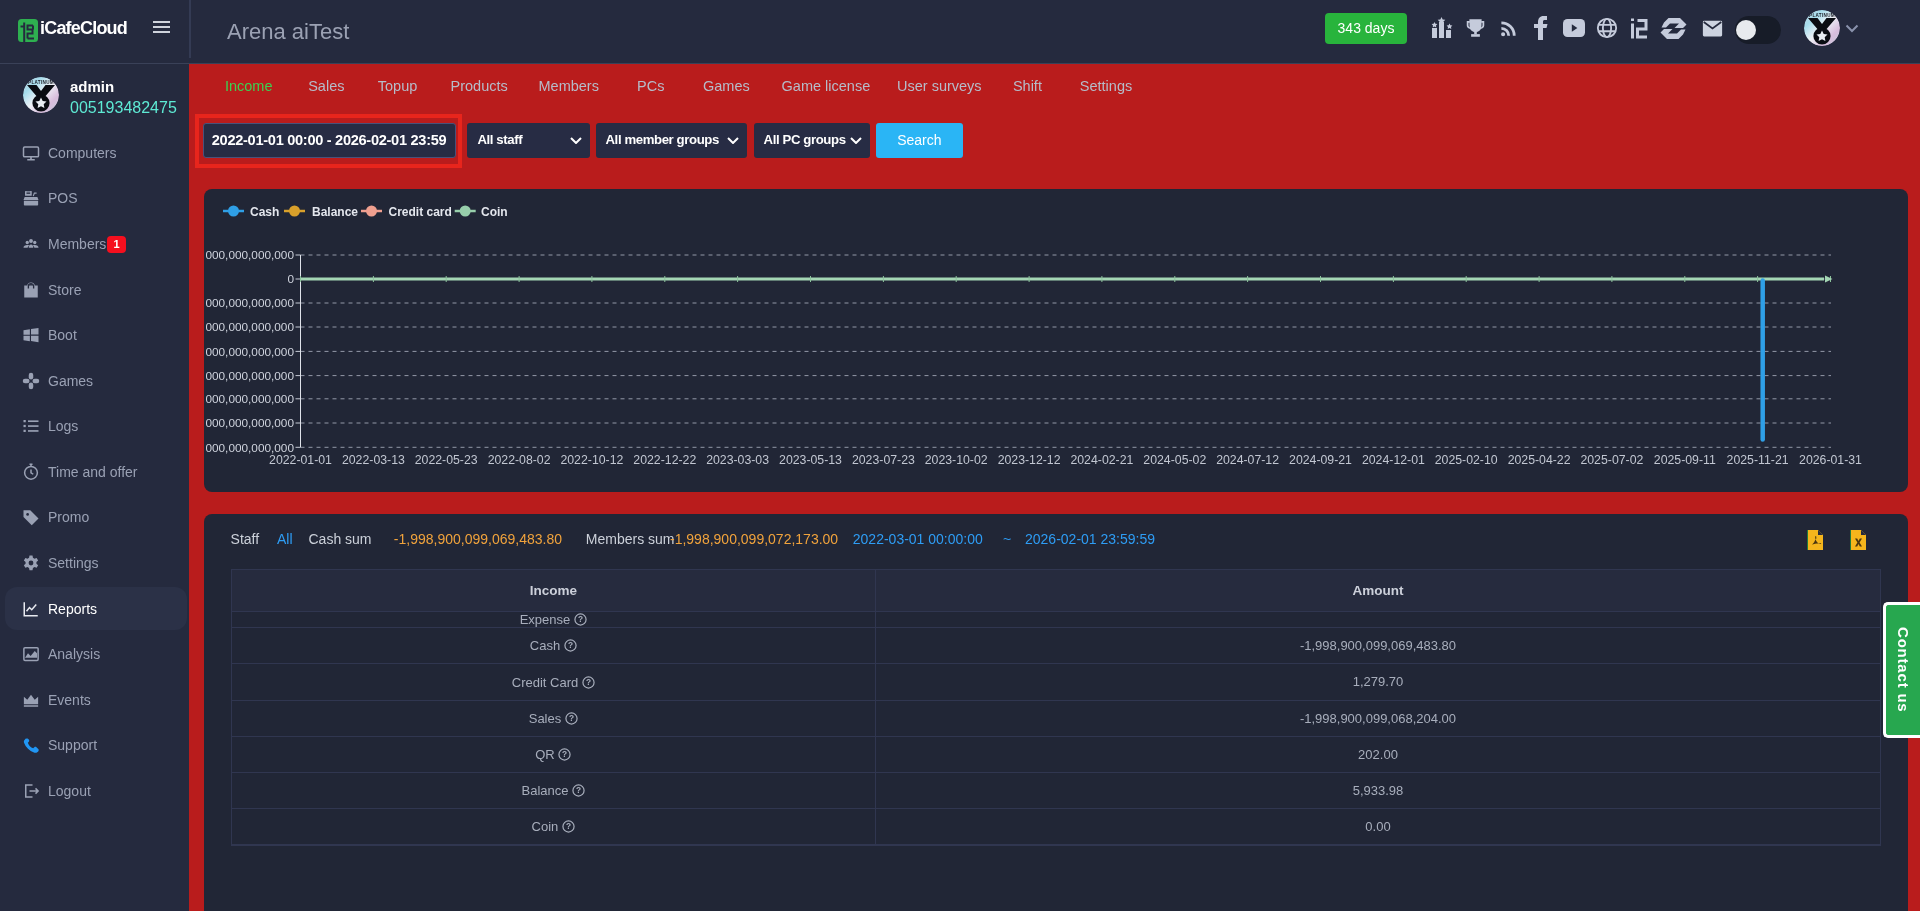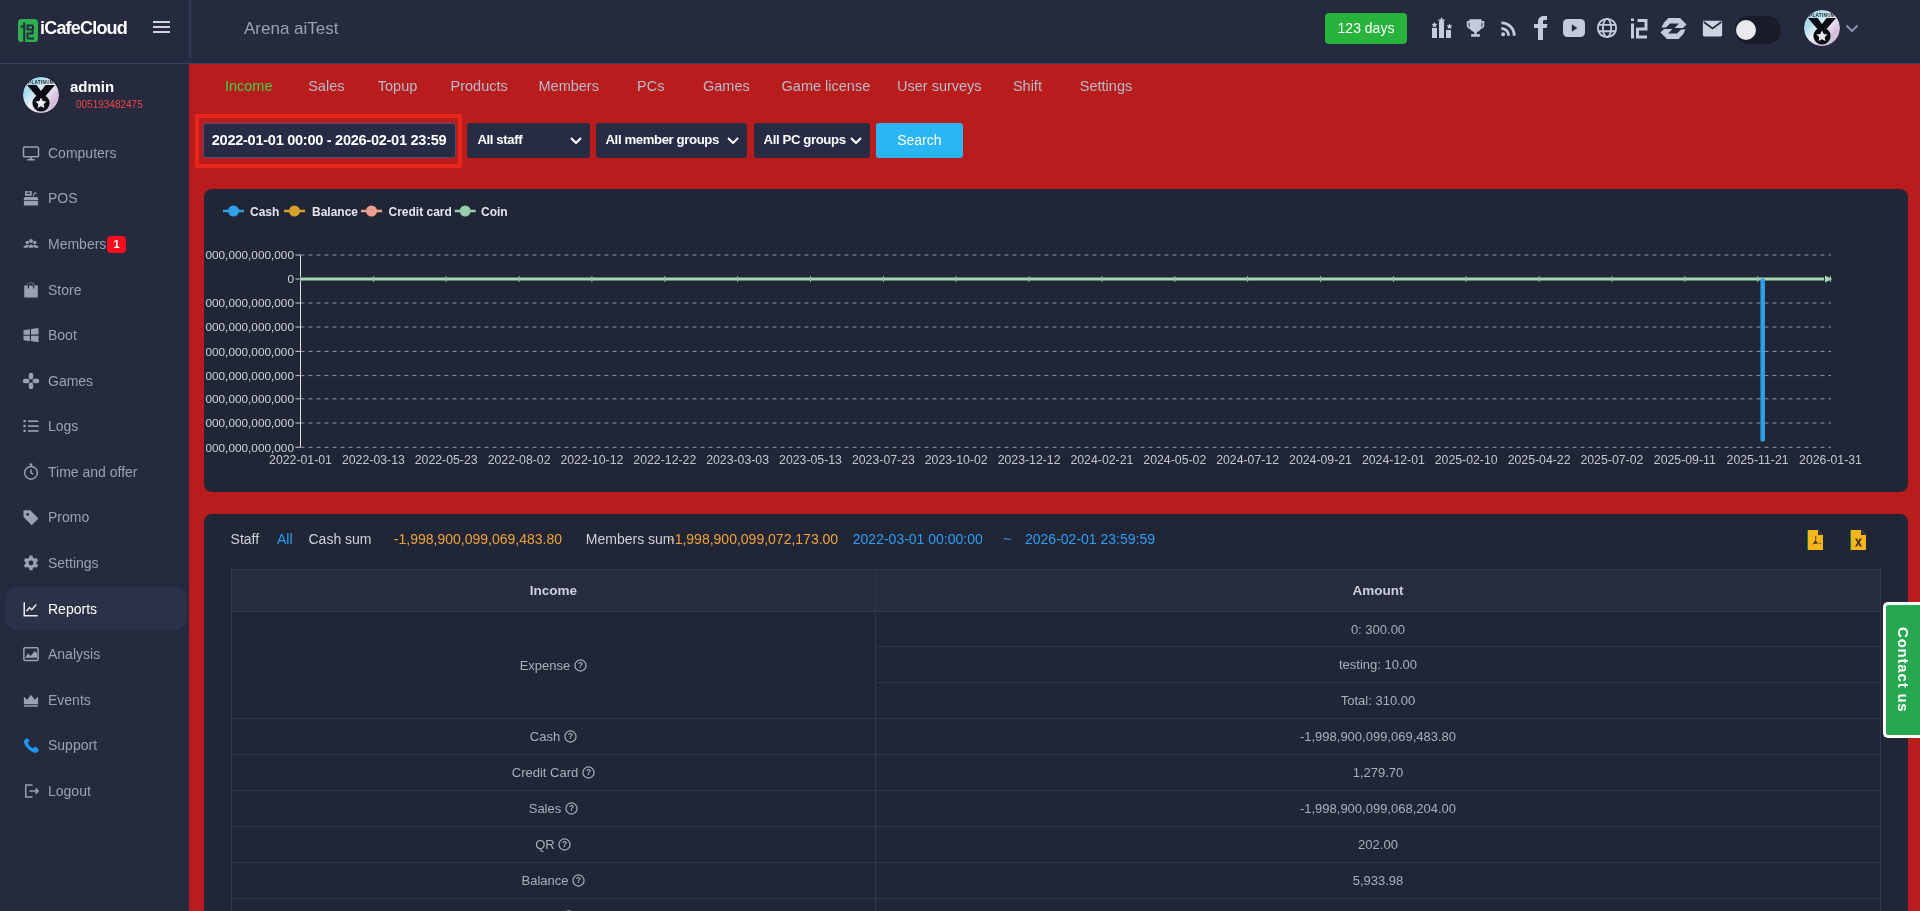--- a/index.html
+++ b/index.html
@@ -28,22 +28,22 @@
     <g stroke="#252a3e" stroke-width="2" fill="none">
       <path d="M6.2,3.5 V23"></path>
       <path d="M2.5,7.5 H6"></path>
       <path d="M9.5,19.5 V14.5 H14.5 V10.5 H9.5 V6.5 H15 M15,6.5 V10.5 M9.5,19.5 H16"></path>
     </g>
   </svg>
   <div class="abs" style="left:40px;top:18px;font-size:18px;font-weight:bold;color:#fff;letter-spacing:-0.8px">iCafeCloud</div>
   <div class="abs" style="left:153px;top:21px;width:17px;height:12px;border-top:2.5px solid #cfd3dc;border-bottom:2.5px solid #cfd3dc">
       <div style="margin-top:2.6px;height:2.5px;background:#cfd3dc"></div>
     </div>
-  <div class="abs" style="left:244px;top:19px;font-size:17px;color:#9ba1b3">Arena aiTest</div>
-  <div class="abs" style="left:1325px;top:13px;width:82px;height:31px;background:#28b43c;border-radius:4px;color:#fff;font-size:14px;text-align:center;line-height:31px">123 days</div>
+  <div class="abs" style="left:227px;top:19px;font-size:22px;color:#9ba1b3">Arena aiTest</div>
+  <div class="abs" style="left:1325px;top:13px;width:82px;height:31px;background:#28b43c;border-radius:4px;color:#fff;font-size:14px;text-align:center;line-height:31px">343 days</div>
   <svg class="abs" style="left:1431px;top:17px" width="22" height="23" viewBox="0 0 22 23" fill="#c5cbdb">
     <rect x="1" y="11" width="5" height="10"></rect>
       <rect x="8" y="5" width="5" height="16"></rect>
       <rect x="15" y="13" width="5" height="8"></rect>
     <path d="M10.5 0 l1.2 2.4 2.6.4-1.9 1.9.4 2.6-2.3-1.2-2.3 1.2.4-2.6L6.7 2.8l2.6-.4z"></path>
     <path d="M3.5 5 l.9 1.8 2 .3-1.4 1.4.3 2-1.8-.9-1.8.9.3-2L.6 7.1l2-.3z"></path>
     <path d="M18.5 6.5 l.9 1.8 2 .3-1.4 1.4.3 2-1.8-.9-1.8.9.3-2-1.4-1.4 2-.3z"></path>
   </svg>
   <svg class="abs" style="left:1465px;top:17px" width="21" height="22" viewBox="0 0 24 24" fill="#c5cbdb">
       <path d="M5 2h14l-.2 8a6.8 6.8 0 0 1-13.6 0z"></path>
@@ -115,21 +115,21 @@
     <g clip-path="url(#avclip)">
     <circle cx="18" cy="18" r="18" fill="url(#holo)"></circle>
     <text x="18" y="7" font-size="4.6" fill="#1a1d26" text-anchor="middle" font-weight="bold" letter-spacing="0.3">PLATINUM</text>
     <path d="M4 8 L14.7 20.5 H21.3 L32 8 H22.5 L18 14 13.5 8 Z" fill="#0a0c12"></path>
     <rect x="16.3" y="18" width="3.4" height="3" fill="#0a0c12"></rect>
     <circle cx="18" cy="26" r="8.6" fill="#0a0c12"></circle>
     <path d="M18 20.6 l1.7 3.4 3.8.6-2.8 2.7.7 3.8-3.4-1.9-3.4 1.9.7-3.8-2.8-2.7 3.8-.6z" fill="#e8ecf2"></path>
     </g>
   </svg>
   <div class="abs" style="left:70px;top:20px;font-size:15px;font-weight:bold;color:#fff">admin</div>
-  <div class="abs" style="left:76px;top:41px;font-size:10px;color:#ef4444">005193482475</div>
+  <div class="abs" style="left:70px;top:41px;font-size:16px;color:#5eead4">005193482475</div>
   <div class="abs" style="left:5px;top:529px;width:182px;height:43px;background:#2b3147;border-radius:12px"></div>
   <div class="nav" style="top:94.5px">Computers</div>
   <svg class="abs nicon" style="top:94.5px" viewBox="0 0 24 24" fill="none" stroke="#9aa1b4" stroke-width="2">
       <rect x="2" y="4" width="20" height="13" rx="1.5"></rect>
       <path d="M12 17v4M7 21h10" stroke-width="2.2"></path>
     </svg>
   <div class="nav" style="top:139.5px">POS</div>
   <svg class="abs nicon" style="top:139.5px" viewBox="0 0 24 24" fill="#9aa1b4">
       <rect x="4" y="2.5" width="9" height="6.5" rx="0.8"></rect>
       <path d="M6 4.2h5M6 6h5" stroke="#252a3e" stroke-width="1.1" fill="none"></path>
@@ -351,25 +351,20 @@
 <div style="position:absolute;left:26.6px;top:55.4px;width:1650.4px;border:1px solid #303650">
         <div style="display:flex;height:42px;border-bottom:1px solid #303650;background:#262b3e">
           <div style="width:644.4px;border-right:1px solid #303650;text-align:center;line-height:42px;font-size:13.5px;font-weight:bold;color:#ccd0da">Income</div>
           <div style="flex:1;text-align:center;line-height:42px;font-size:13.5px;font-weight:bold;color:#ccd0da">Amount</div>
         </div>
         <div style="display:flex;border-bottom:1px solid #303650">
           <div style="width:644.4px;border-right:1px solid #303650;display:flex;align-items:center;justify-content:center;font-size:13px;color:#a8aebc">Expense&nbsp;<svg viewBox="0 0 14 14" class="qm">
               <circle cx="7" cy="7" r="6" fill="none" stroke="#a8aebc" stroke-width="1.3"></circle>
               <text x="7" y="10" font-size="9" font-weight="bold" fill="#a8aebc" text-anchor="middle">?</text>
             </svg></div>
-          <div style="flex:1">
-            <div class="amt" style="border-bottom:1px solid #303650">0: 300.00</div>
-            <div class="amt" style="border-bottom:1px solid #303650">testing: 10.00</div>
-            <div class="amt">Total: 310.00</div>
-          </div>
         </div>
         <div style="display:flex;border-bottom:1px solid #303650">
           <div style="width:644.4px;border-right:1px solid #303650;display:flex;align-items:center;justify-content:center;font-size:13px;color:#a8aebc">Cash&nbsp;<svg viewBox="0 0 14 14" class="qm">
               <circle cx="7" cy="7" r="6" fill="none" stroke="#a8aebc" stroke-width="1.3"></circle>
               <text x="7" y="10" font-size="9" font-weight="bold" fill="#a8aebc" text-anchor="middle">?</text>
             </svg></div>
           <div class="amt" style="flex:1">-1,998,900,099,069,483.80</div>
         </div>
         <div style="display:flex;border-bottom:1px solid #303650">
           <div style="width:644.4px;border-right:1px solid #303650;display:flex;align-items:center;justify-content:center;font-size:13px;color:#a8aebc">Credit Card&nbsp;<svg viewBox="0 0 14 14" class="qm">

